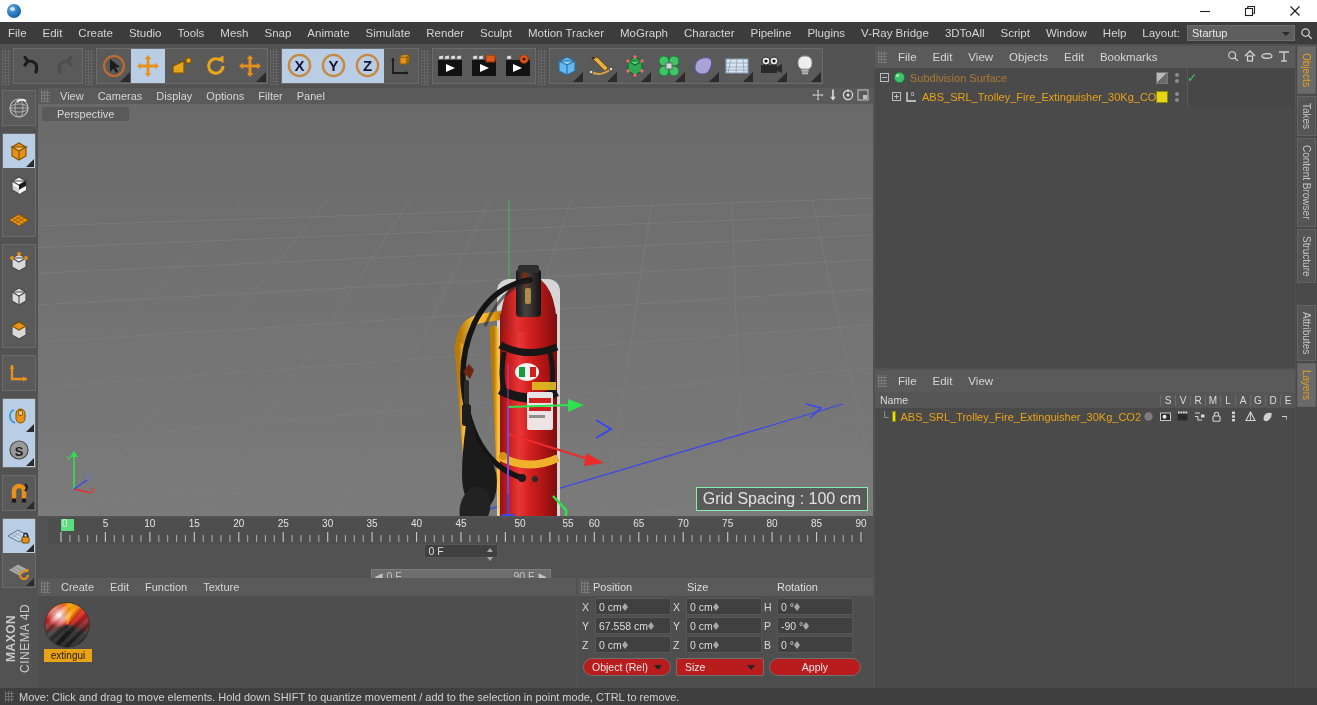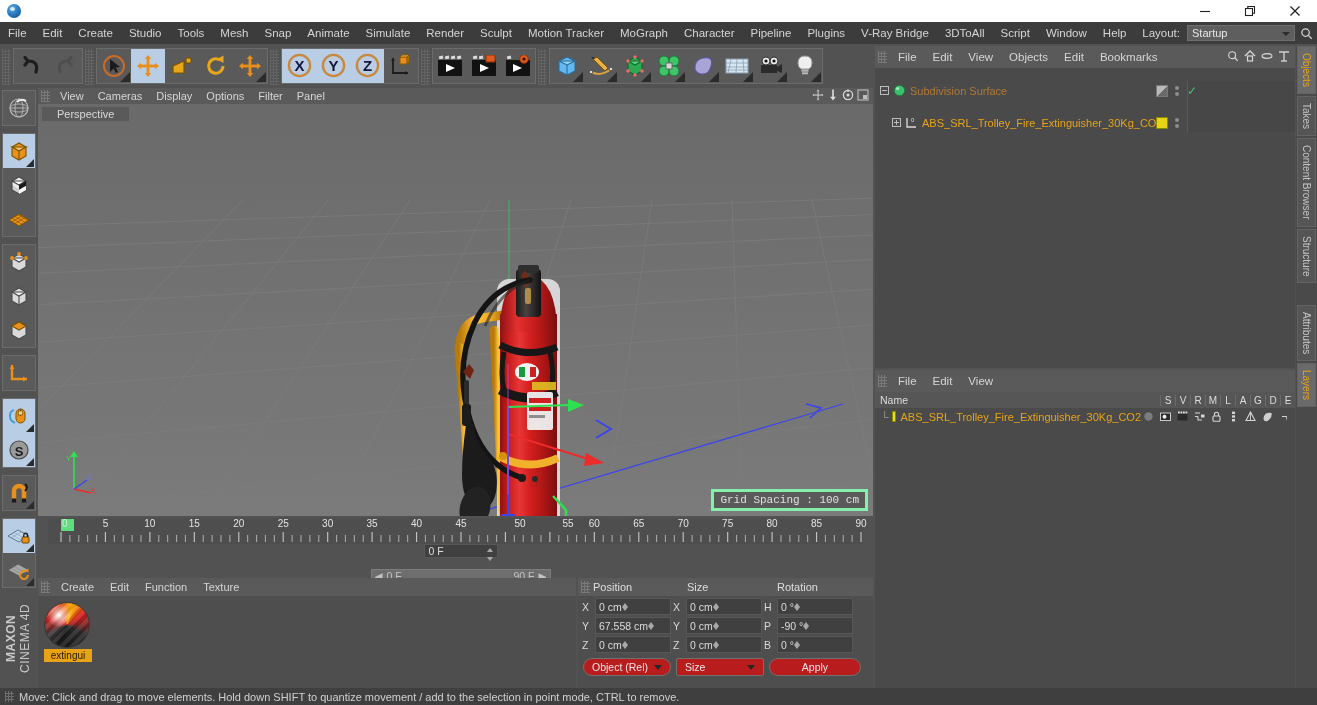--- a/index.html
+++ b/index.html
@@ -105,22 +105,22 @@
                       repeating-linear-gradient(90deg,#7a7a7a 0 1px,transparent 1px 3px);
     background-size:3px 3px;
   }
   .vp-navs { margin-left:auto; display:flex; align-items:center; gap:3px; padding-right:4px; }
   .vp-canvas { position:relative; width:835px; height:412px; overflow:hidden; background:#6b6b6b; }
   .vp-label {
     position:absolute; left:4px; top:3px; font-size:11px; color:#d8d8d8;
     background:#5a5a5a; padding:1px 15px; z-index:6;
   }
   .vp-grid-spacing {
-    position:absolute; right:5px; bottom:5px; font-size:11px; color:#e0e0e0;
-    background:#5a5a5a; padding:2px 6px; border:3px solid #86efac; z-index:6;font-family:Liberation Mono, monospace;
+    position:absolute; right:5px; bottom:5px; font-size:16px; color:#e0e0e0;
+    background:#5a5a5a; padding:2px 6px; border:1px solid #86efac; z-index:6;
   }
   .vp-axis-gizmo { position:absolute; left:22px; bottom:22px; width:40px; height:45px; z-index:6; }
 
   
   .timeline-area { position:absolute; left:38px; top:518px; width:835px; height:58px; background:#525252; }
   .tl-ruler { position:relative; height:26px; background:#4e4e4e; margin-left:10px; width:815px; }
   .tl-tick-label { position:absolute; top:0px; font-size:10px; color:#e3e3e3; transform:translateX(-50%); }
   .tl-greenmark { position:absolute; left:13px; top:1px; width:13px; height:12px; background:#5ddf7f; }
   .tl-ticks { position:absolute; left:0; top:14px; width:815px; height:10px; }
   .tl-controls { display:flex; align-items:center; height:28px; padding-left:10px; gap:11px;flex-direction:column; }
@@ -189,21 +189,21 @@
     font-size:10.5px; color:#e6e6e6; padding:0 8px; position:relative;
   }
   .dropbtn .caret{width:0;height:0;border-left:4px solid transparent;border-right:4px solid transparent;border-top:5px solid #262626;}
 
   
   .objmgr { position:absolute; left:875px; top:46px; width:420px; height:322px; background:#4a4a4a; }
   .objmgr-menubar { height:22px; background:#5a5a5a; display:flex; align-items:center; }
   .objmgr-menubar .menu-item{font-size:11.5px;padding:0 8px;line-height:22px;height:22px;}
   .om-tools { margin-left:auto; display:flex; align-items:center; gap:5px; padding-right:5px; }
   .om-rows { position:relative; }
-  .om-row { display:flex; align-items:center; height:19px; padding-left:4px; position:relative;margin-top:13px; }
+  .om-row { display:flex; align-items:center; height:19px; padding-left:4px; position:relative; }
   .om-row .name { font-size:11px; white-space:nowrap; }
   .om-row .name.dim { color:#b07a33; }
   .om-row .name.hi { color:#e8a317; }
   .om-dots { position:absolute; right:0; top:0; width:145px; height:19px; display:flex; align-items:center; }
   .om-rightcols { position:absolute; right:0; top:0; width:108px; height:100%; border-left:1px solid #5a5a5a; background:#474747; }
 
   
   .attrmgr { position:absolute; left:875px; top:370px; width:420px; height:318px; background:#4a4a4a; }
   .attr-colhead { height:16px; background:#565656; display:flex; align-items:center; font-size:10.5px; color:#dcdcdc; }
   .attr-colhead .nm { padding-left:5px; }

